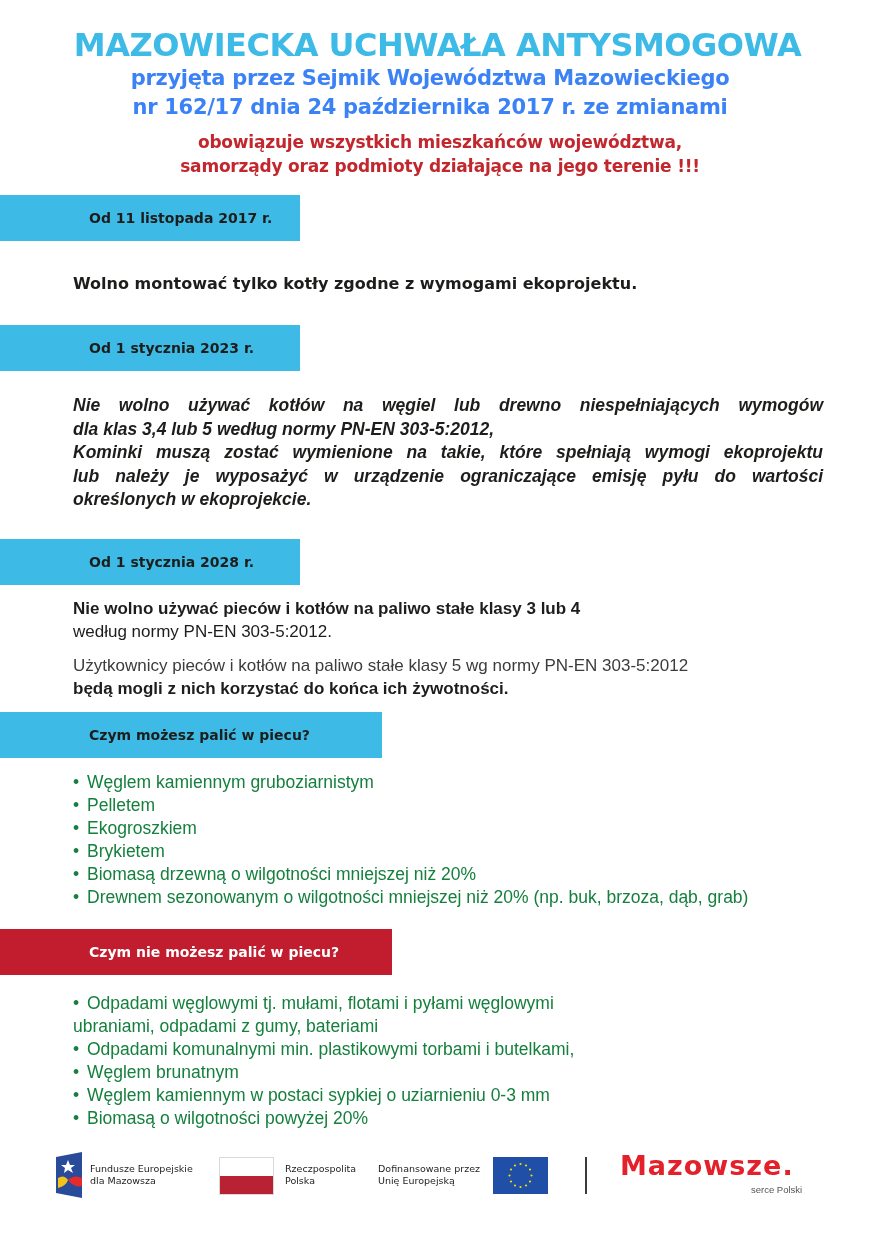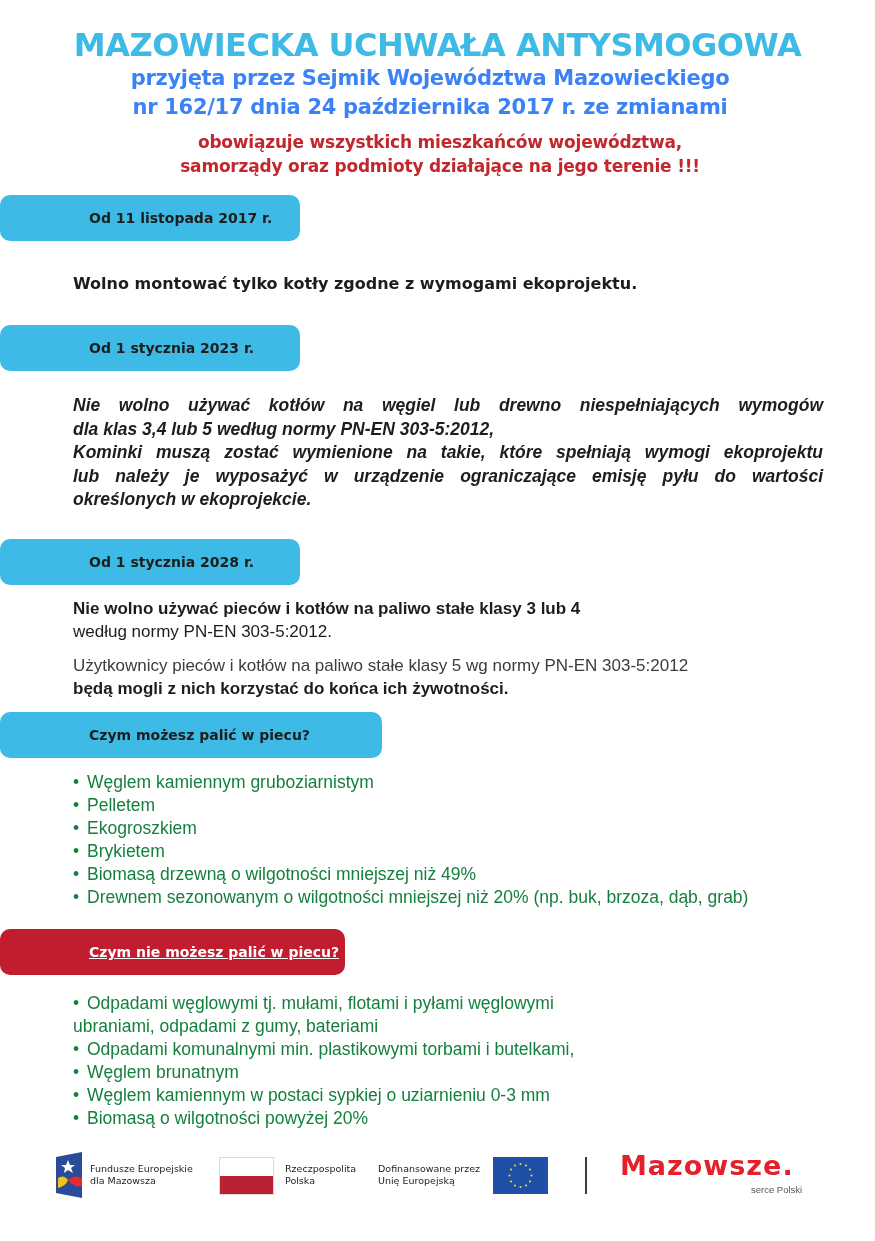--- a/index.html
+++ b/index.html
@@ -22,21 +22,20 @@
     left: 0; width: 880px; top: 130px; text-align: center;
     font-family: "DejaVu Sans", sans-serif; font-weight: bold;
     font-size: 17px; color: #c1272d; line-height: 24px; letter-spacing: -0.2px;
   }
 
   .band {
     left: 0; height: 46px; background: #3dbbe6;
     font-family: "DejaVu Sans", sans-serif; font-weight: bold;
     font-size: 14px; color: #1d1d1b; line-height: 46px;
     padding-left: 89px;
-    border-radius: 10px;
   }
   .band.red { background: #c11d2e; color: #ffffff; }
 
   .bold-text {
     left: 73px; width: 750px;
     font-family: "DejaVu Sans", sans-serif; font-weight: bold;
     font-size: 16px; line-height: 24px; color: #1d1d1b;
   }
   .para {
     left: 73px; width: 750px;
@@ -109,25 +108,25 @@
   <div class="light" style="margin-top:11px; color:#3c3c3b;">Użytkownicy pieców i kotłów na paliwo stałe klasy 5 wg normy PN-EN 303-5:2012</div>
   <div class="heavy">będą mogli z nich korzystać do końca ich żywotności.</div>
 </div>
 
 <div class="abs band" style="top:712px; width:382px;">Czym możesz palić w piecu?</div>
 <div class="abs list" style="top:771px;">
   <div class="item"><span class="bullet">•</span><span>Węglem kamiennym gruboziarnistym</span></div>
   <div class="item"><span class="bullet">•</span><span>Pelletem</span></div>
   <div class="item"><span class="bullet">•</span><span>Ekogroszkiem</span></div>
   <div class="item"><span class="bullet">•</span><span>Brykietem</span></div>
-  <div class="item"><span class="bullet">•</span><span>Biomasą drzewną o wilgotności mniejszej niż 49%</span></div>
+  <div class="item"><span class="bullet">•</span><span>Biomasą drzewną o wilgotności mniejszej niż 20%</span></div>
   <div class="item"><span class="bullet">•</span><span>Drewnem sezonowanym o wilgotności mniejszej niż 20% (np. buk, brzoza, dąb, grab)</span></div>
 </div>
 
-<div class="abs band red" style="top:929px; width:345px;text-decoration:underline;">Czym nie możesz palić w piecu?</div>
+<div class="abs band red" style="top:929px; width:392px;">Czym nie możesz palić w piecu?</div>
 <div class="abs list" style="top:992px;">
   <div class="item"><span class="bullet">•</span><span>Odpadami węglowymi tj. mułami, flotami i pyłami węglowymi</span></div>
   <div class="item"><span>ubraniami, odpadami z gumy, bateriami</span></div>
   <div class="item"><span class="bullet">•</span><span>Odpadami komunalnymi min. plastikowymi torbami i butelkami,</span></div>
   <div class="item"><span class="bullet">•</span><span>Węglem brunatnym</span></div>
   <div class="item"><span class="bullet">•</span><span>Węglem kamiennym w postaci sypkiej o uziarnieniu 0-3 mm</span></div>
   <div class="item"><span class="bullet">•</span><span>Biomasą o wilgotności powyżej 20%</span></div>
 </div>
 
 <div class="abs logo-fe">

